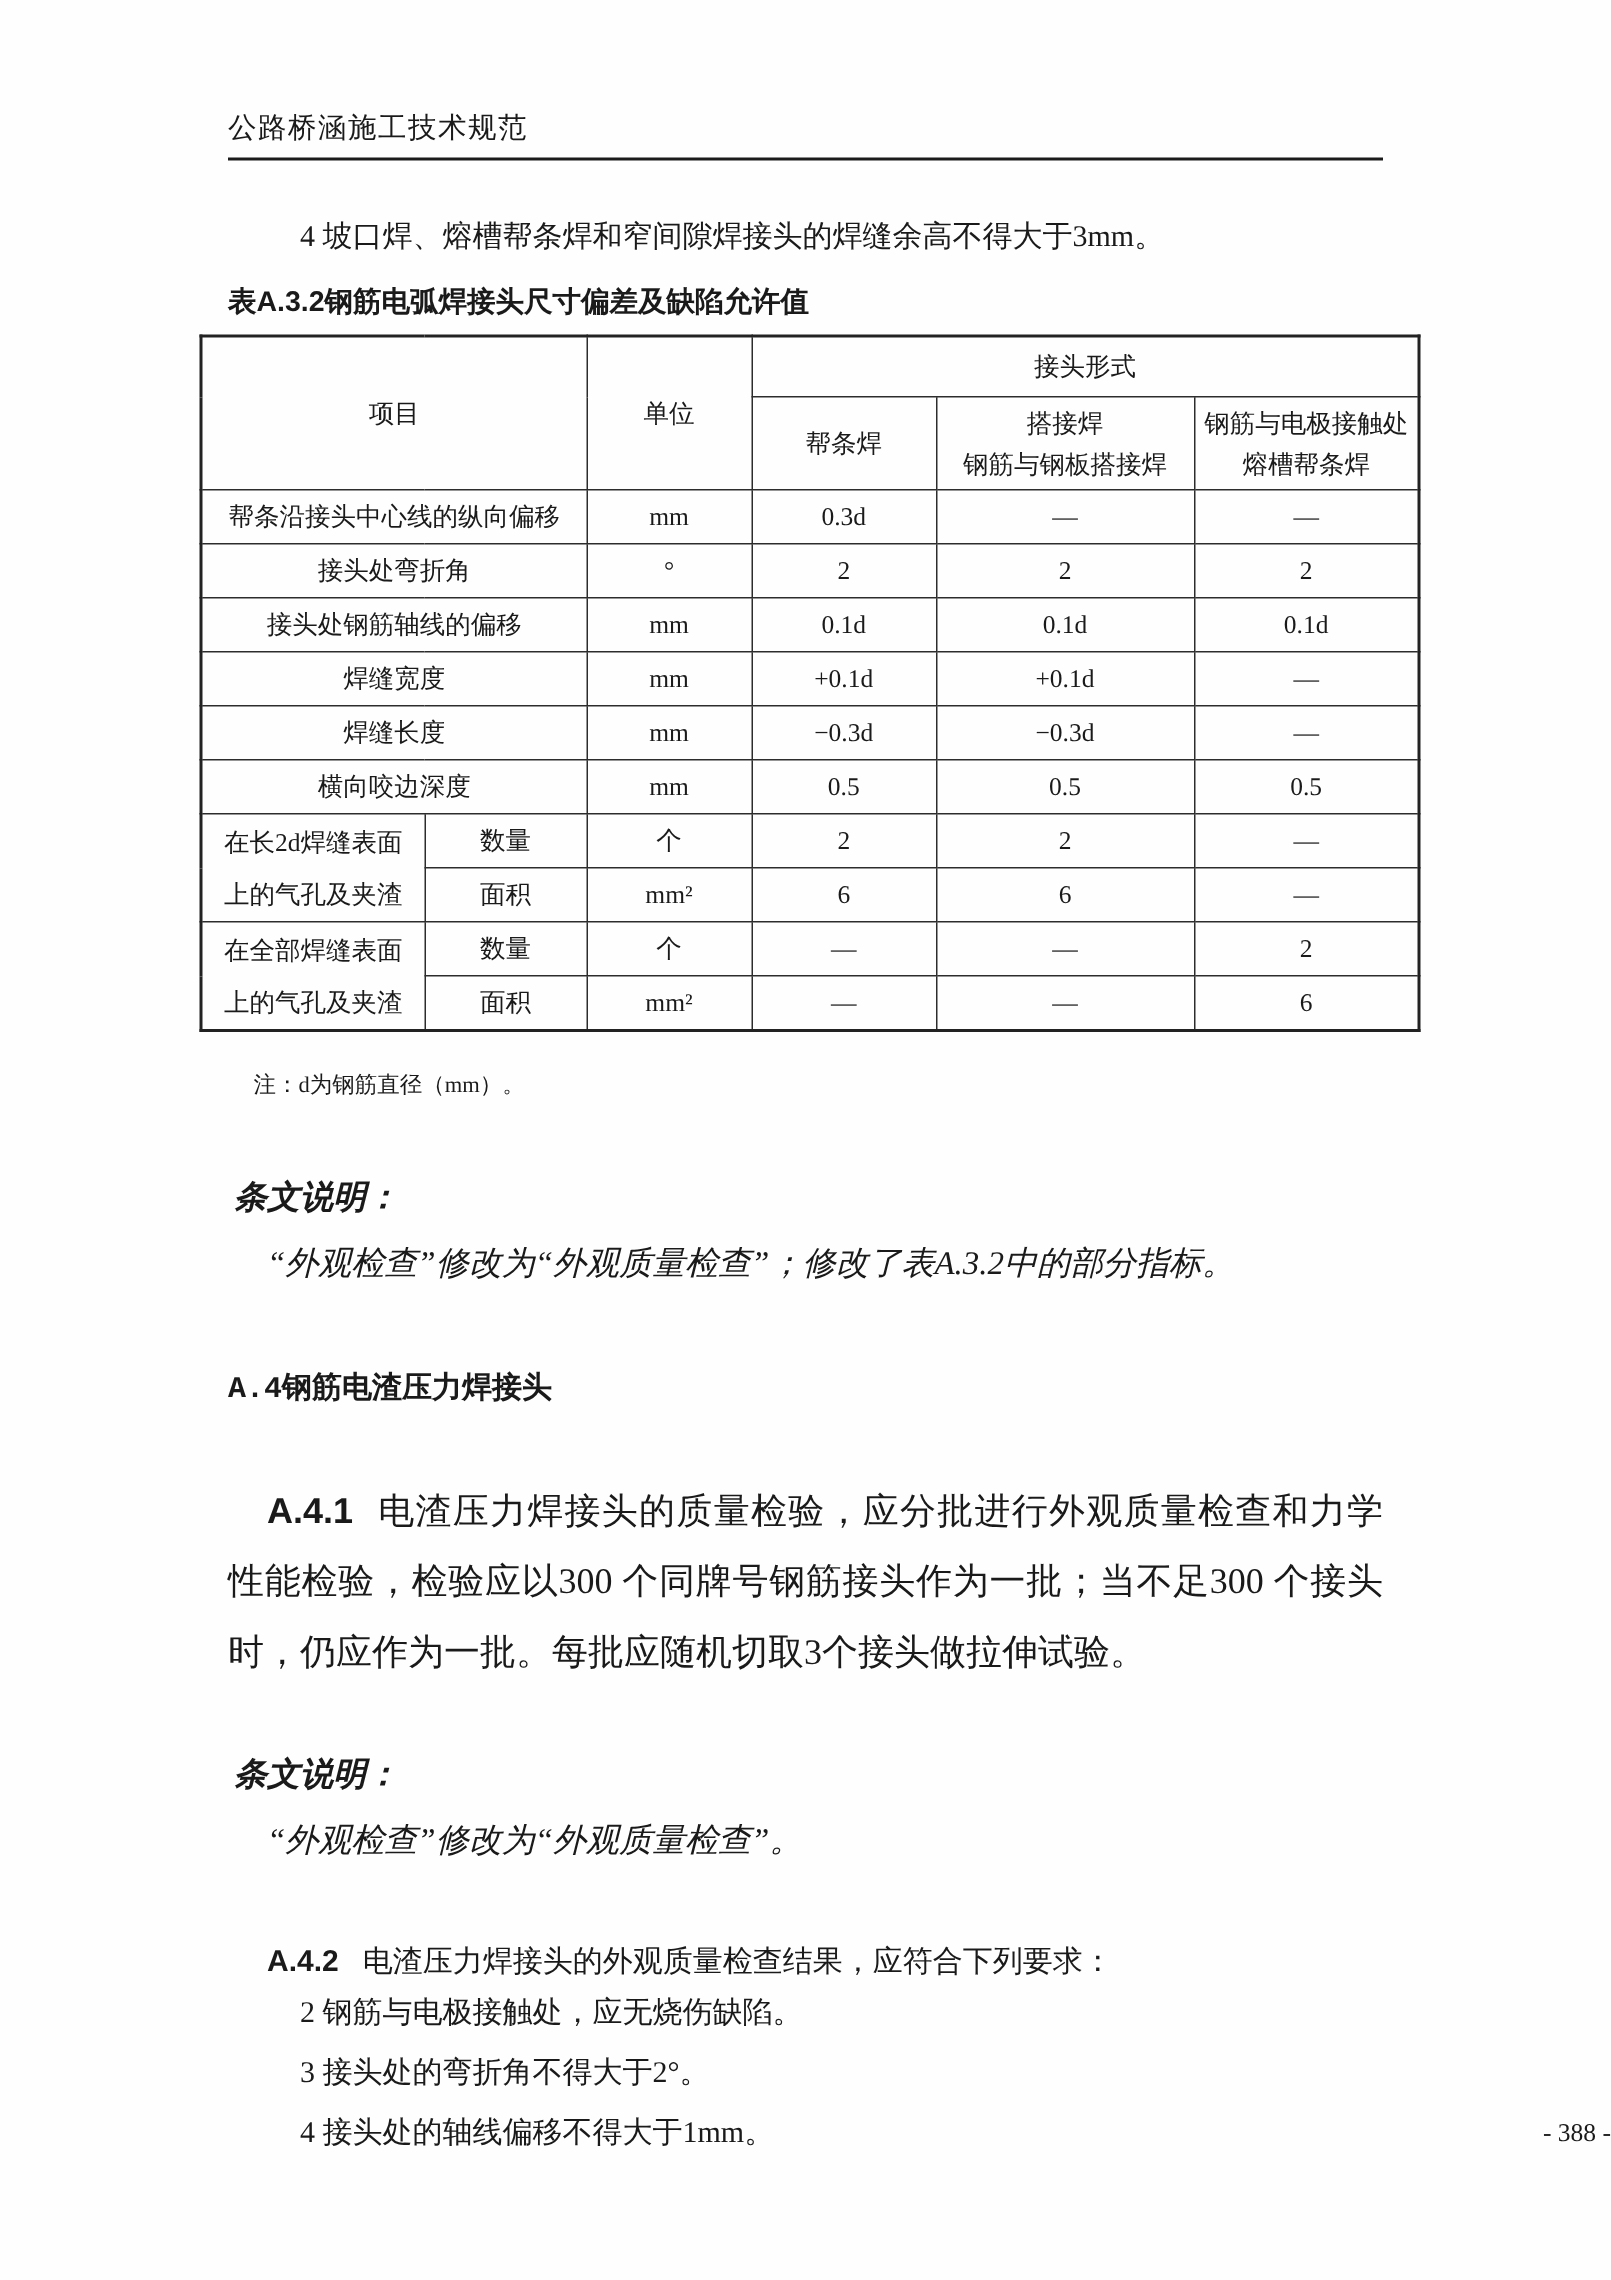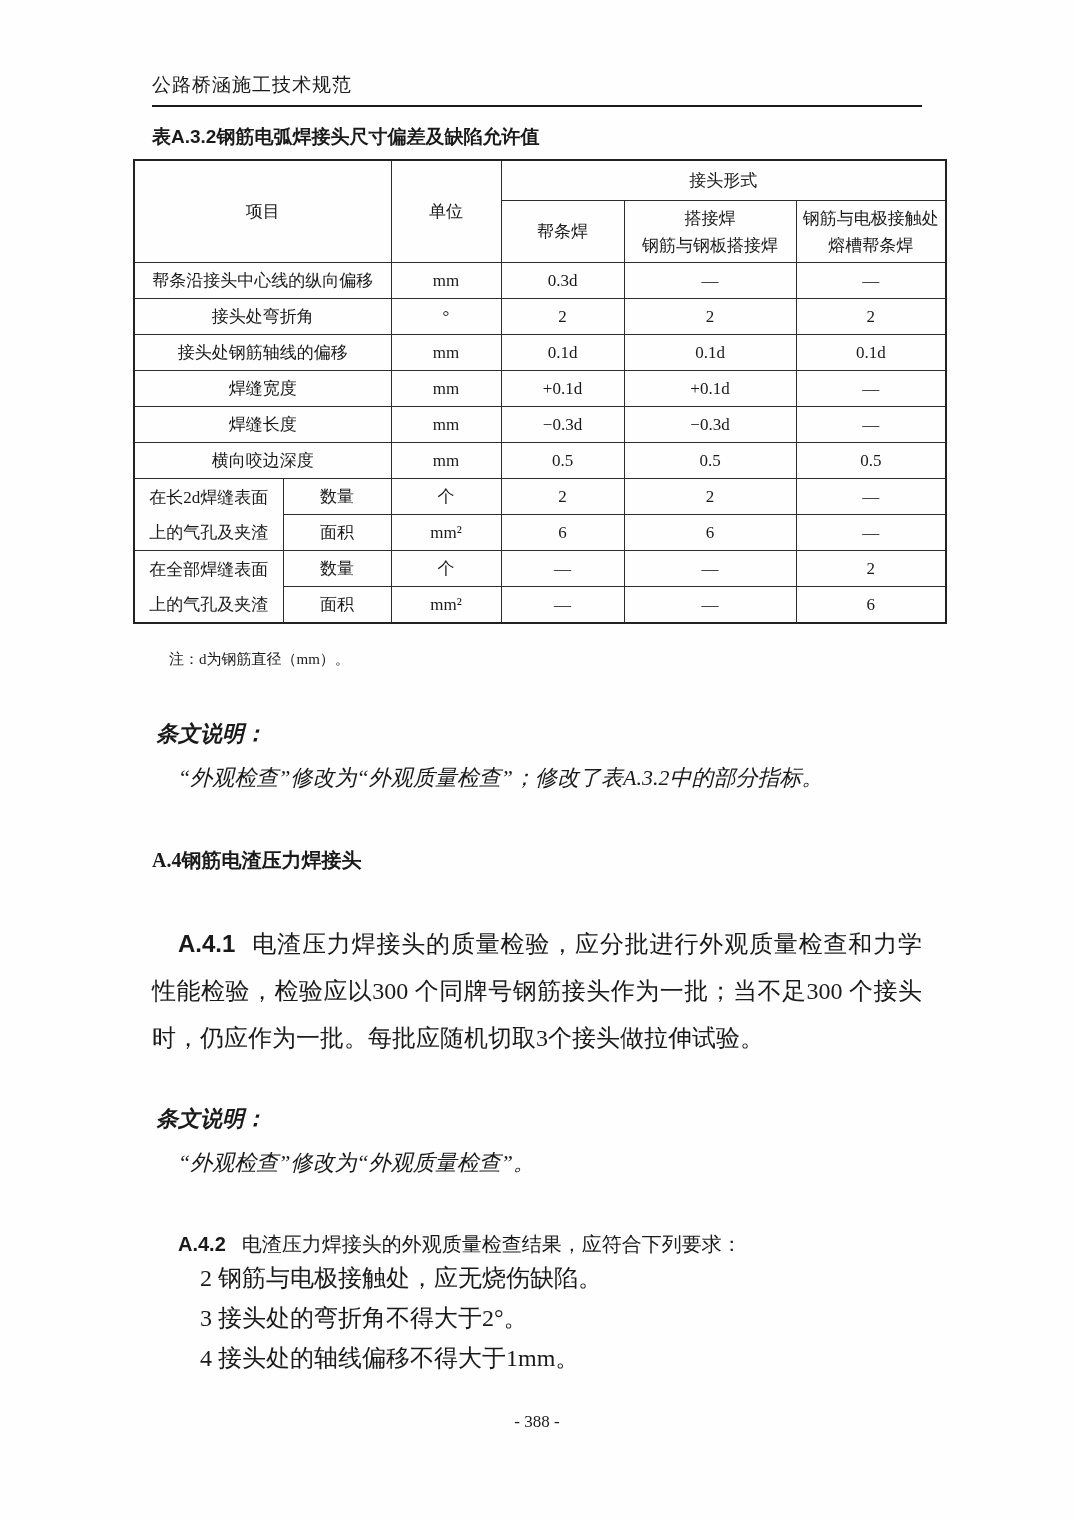--- a/index.html
+++ b/index.html
@@ -83,21 +83,21 @@
     font-style:italic;
     text-indent:26px;
     line-height:26px;
   }
 
   
   .a4-heading{
     margin:56px 0 0 0;
     font-size:20px;
     font-weight:bold;
-    font-family:Liberation Serif, serif;
+    font-family:Liberation Mono, monospace;
   }
 
   .num-bold{
     font-weight:bold;
     font-family:"Liberation Sans","DejaVu Sans",sans-serif;
     margin-right:16px;
   }
 
   .para-a41{
     margin:46px 0 0 0;
@@ -115,41 +115,42 @@
   }
   .item-1{
     margin:14px 0 0 0;
     font-size:20px;
     line-height:40px;
     text-align:justify;
     text-indent:38px;
   }
   .item-n{
     margin:0;
-    font-size:24px;
+    font-size:20px;
     line-height:40px;
     padding-left:48px;
   }
 
   .footer-page{
     position:absolute;
     left:0;right:0;
     bottom:88px;
-    text-align:center;
+    text-align:right;
     font-size:17px;
   }
 </style>
 </head>
 <body>
 
 <div class="page">
   <div class="content">
 
     <div class="running-header">公路桥涵施工技术规范</div>
 
+    <p class="clause4">4  坡口焊、熔槽帮条焊和窄间隙焊接头的焊缝余高不得大于3mm。</p>
 
     <div class="tbl-caption">表A.3.2钢筋电弧焊接头尺寸偏差及缺陷允许值</div>
 
     <table class="spec">
       <colgroup>
         <col style="width:149px">
           <col style="width:108px">
           <col style="width:110px">
         <col style="width:123px">
           <col style="width:172px">

